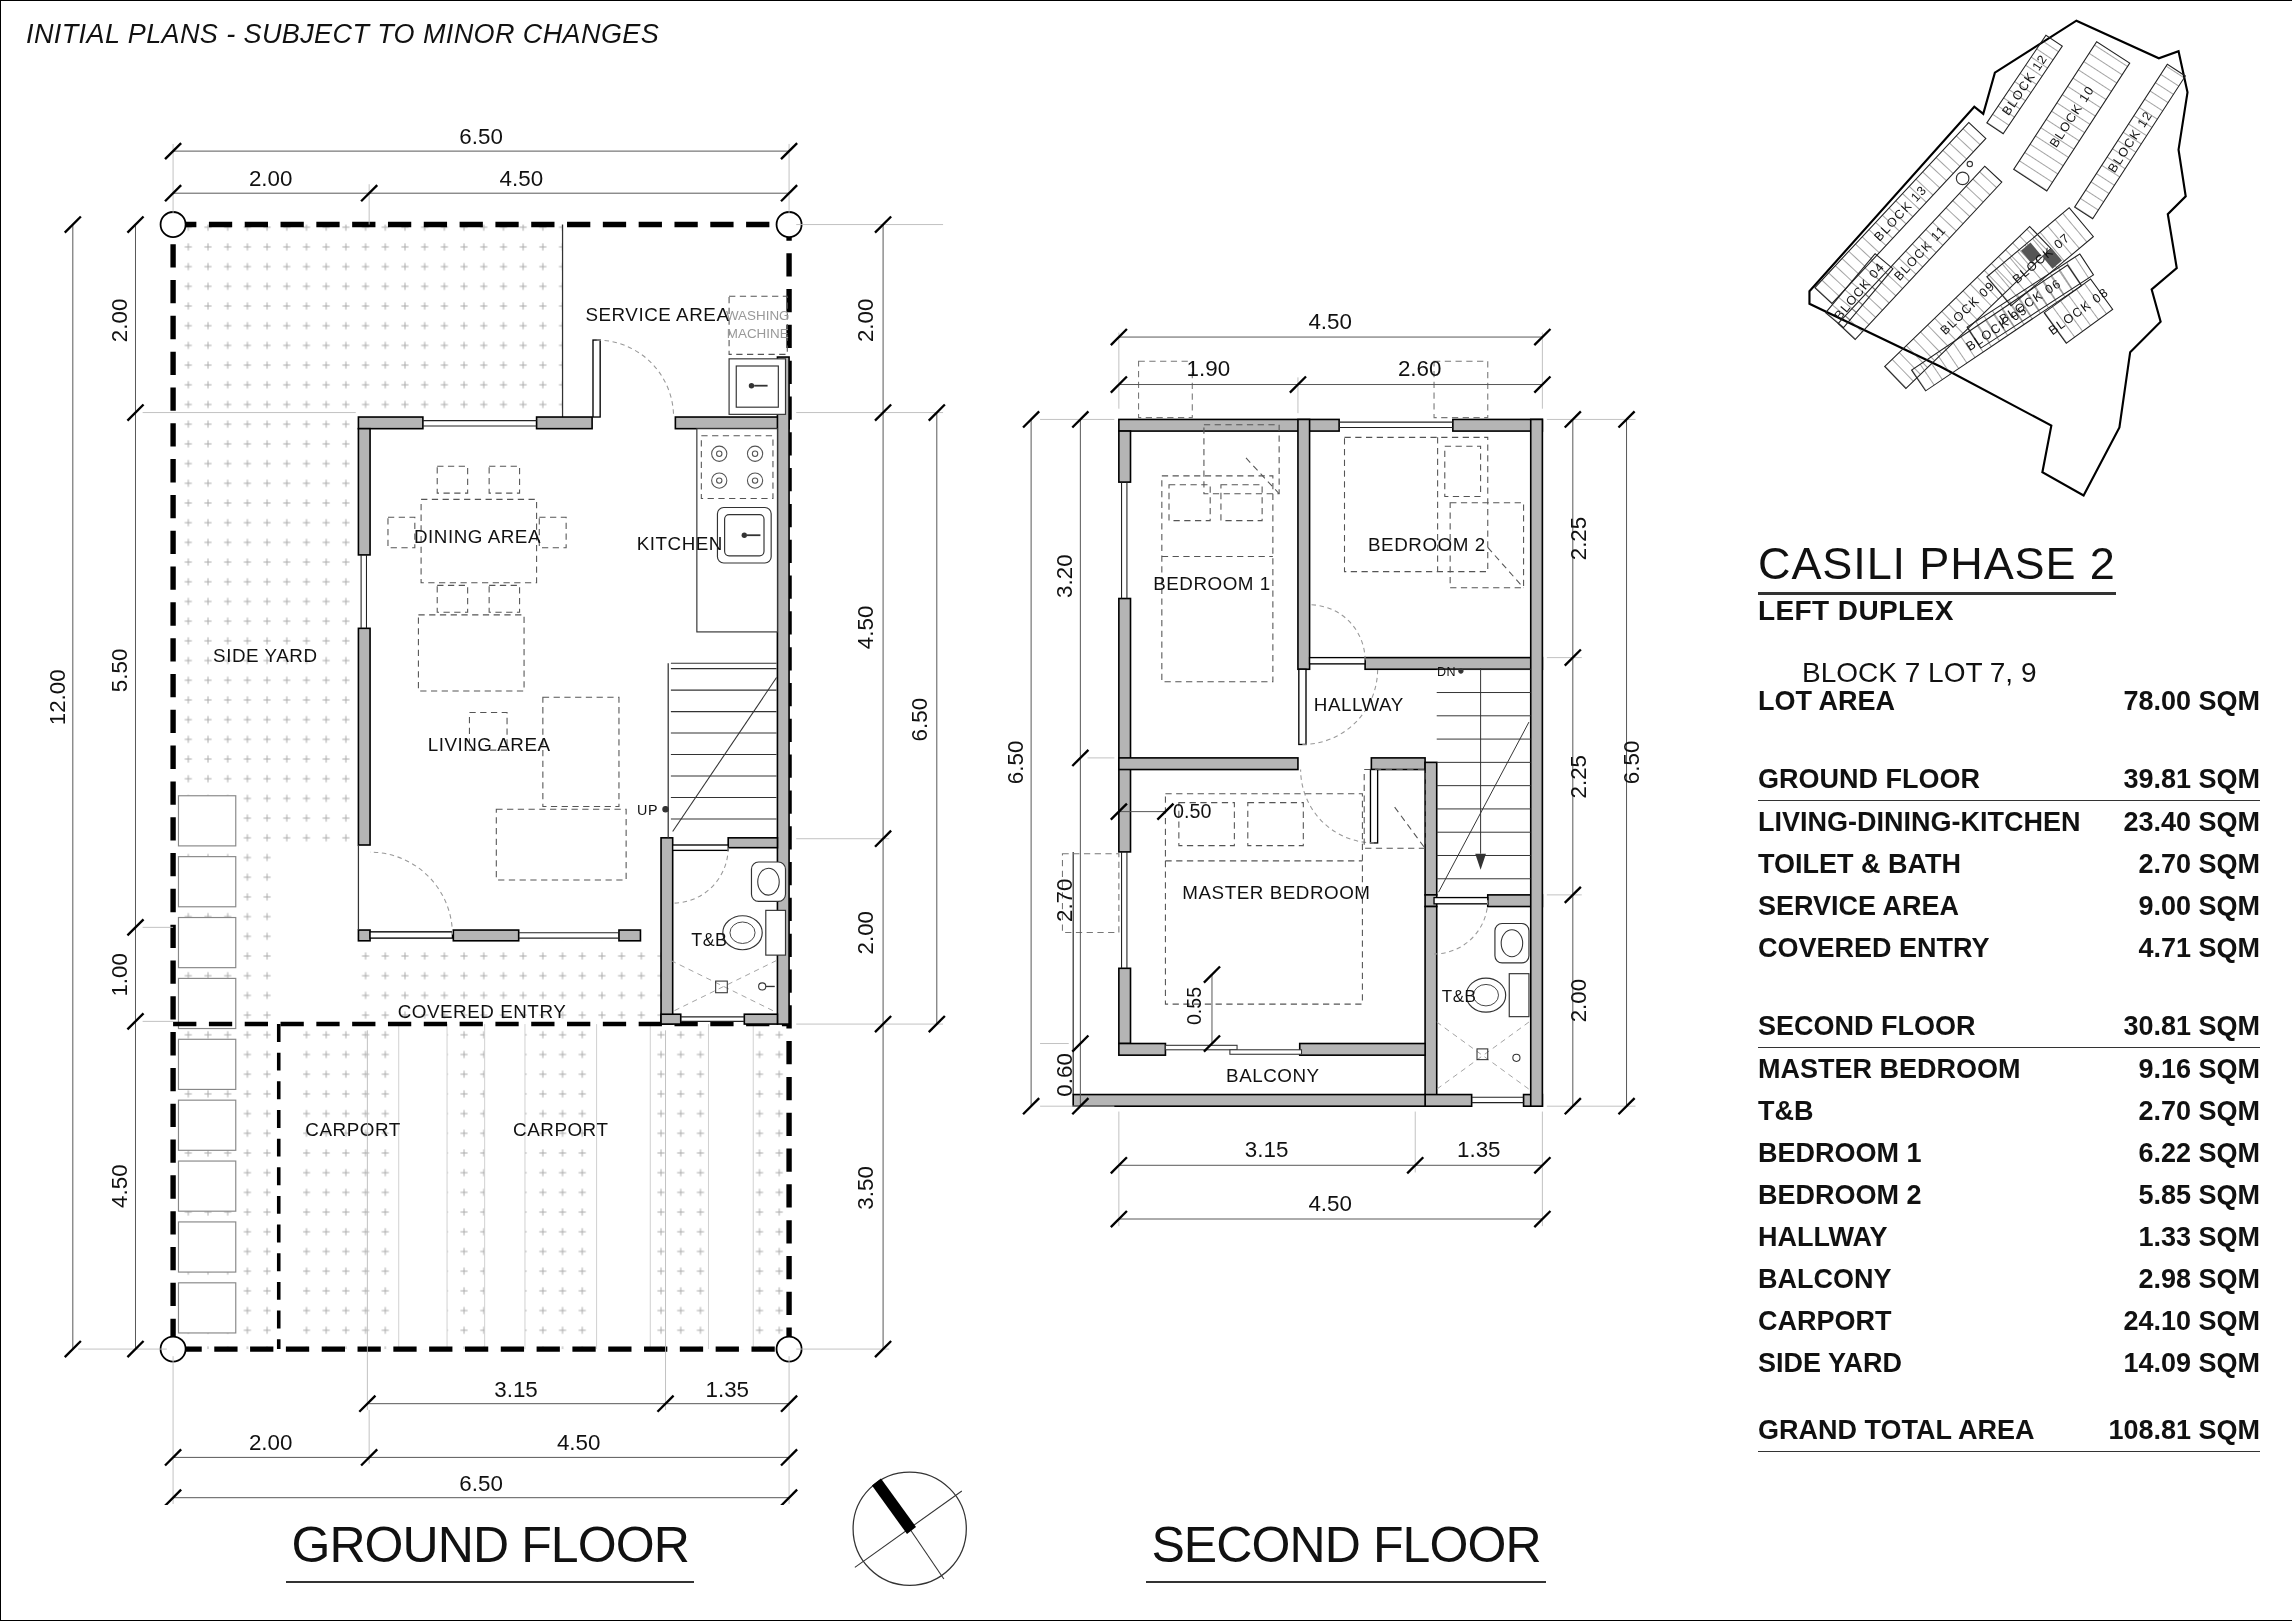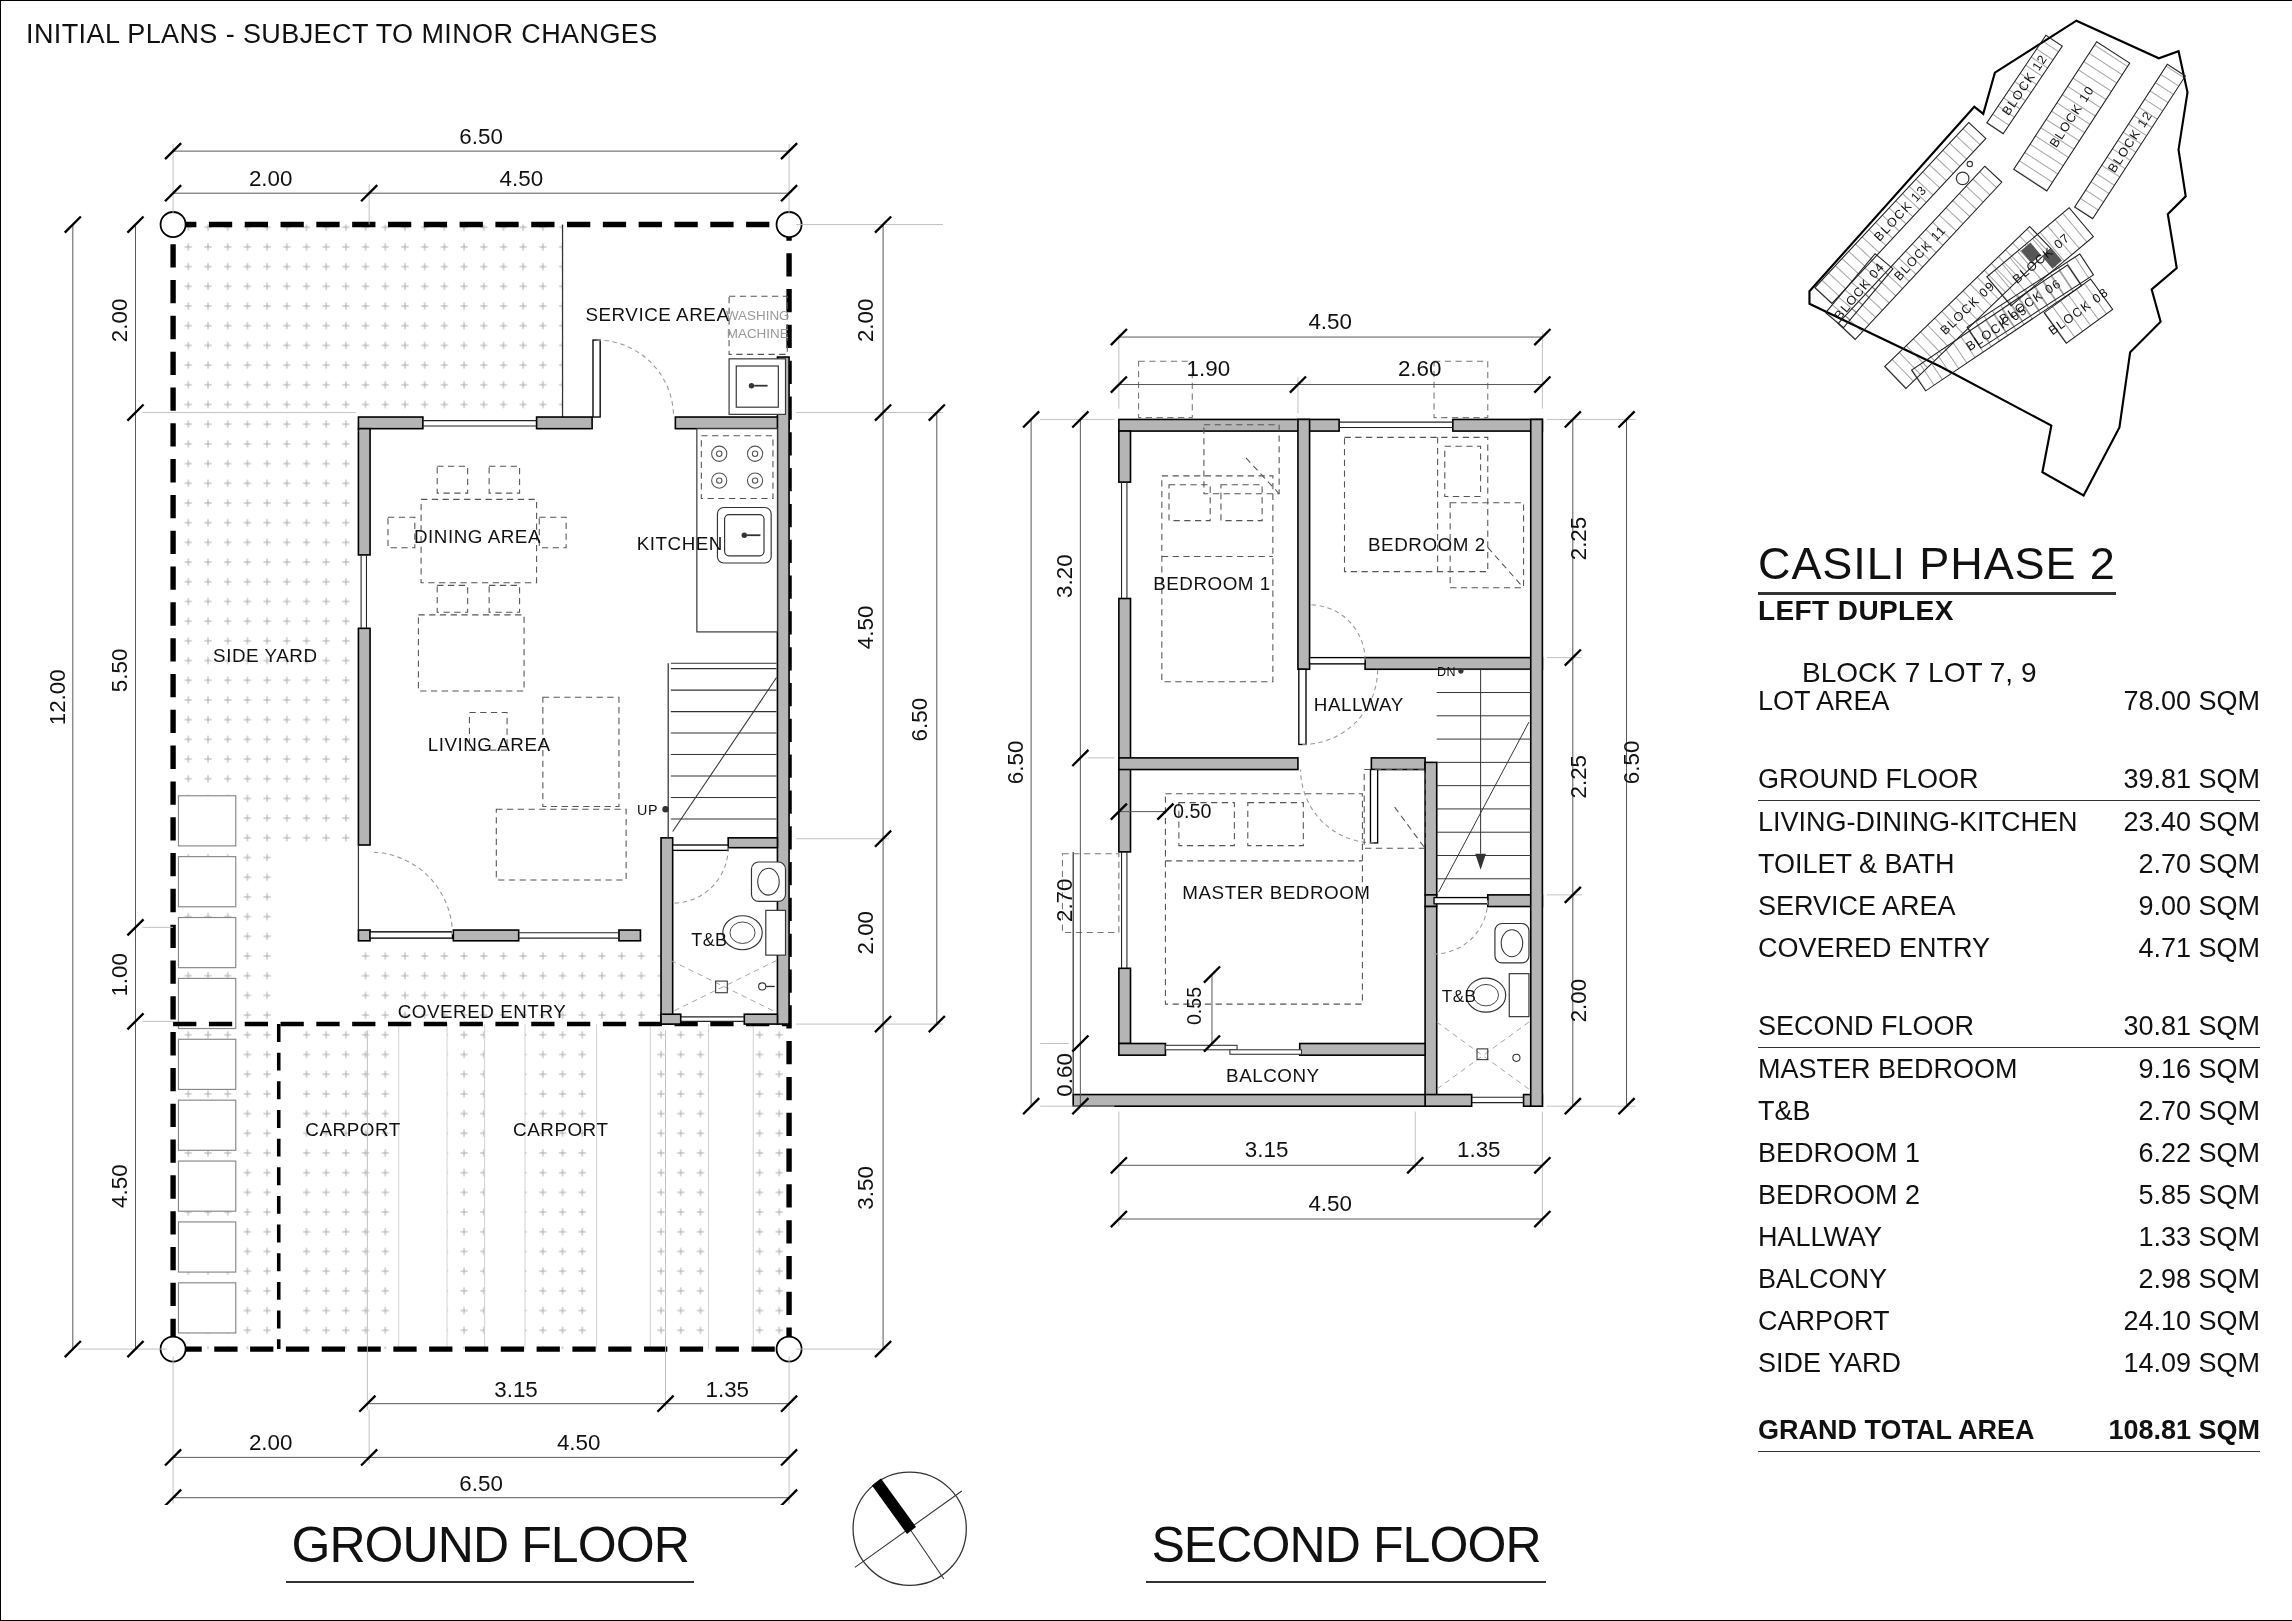--- a/index.html
+++ b/index.html
@@ -1,29 +1,29 @@
 <!DOCTYPE html>
 <html style="font-size:14.3px"><head>
 <meta charset="utf-8">
 <style>
   html,body{margin:0;padding:0;background:#e8e8e8;font-family:"Liberation Sans",sans-serif;}
   .page{position:relative;width:2293px;height:1621px;background:#fff;box-sizing:border-box;
         border:1.8px solid #000;overflow:hidden;color:#111;}
   .abs{position:absolute;}
-  .disclaimer{left:25px;top:18px;font-size:27px;letter-spacing:0.4px;}
+  .disclaimer{left:25px;top:18px;font-style:italic;font-size:27px;letter-spacing:0.4px;}
   .floor-title{font-size:50px;letter-spacing:-0.9px;white-space:nowrap;border-bottom:2.7px solid #333;
                padding:0 5.4px 7.2px 5.4px;}
   .gf-title{left:285px;top:1515px;}
   .sf-title{left:1145px;top:1515px;}
   .panel-title{left:1757px;top:537px;font-size:45px;letter-spacing:0.9px;border-bottom:3.6px solid #333;
                padding-bottom:2px;white-space:nowrap;}
   .panel-sub{left:1757px;top:594px;font-size:28px;font-weight:bold;letter-spacing:0.4px;}
   .panel-lot{left:1757px;top:656px;font-size:28px;margin-left:44px;}
   .area-table{left:1757px;top:679px;width:502px;font-size:27px;}
-  .trow{display:flex;justify-content:space-between;align-items:center;height:42px;}
+  .trow{display:flex;justify-content:space-between;align-items:center;height:42px;font-weight:bold;}
   .trow.rule{border-bottom:1.8px solid #333;}
   .gap40{margin-top:36px;}
   .gap18{margin-top:16px;}
   .gap28{margin-top:25px;}
   .bold{font-weight:bold;}
   svg text{font-family:"Liberation Sans",sans-serif;fill:#111;}
   text.room{font-size:21px;letter-spacing:.6px;}
   text.dim{font-size:25px;}
   text.small{font-size:15px;fill:#999;}
   text.map{font-size:14px;letter-spacing:1.5px;fill:#111;}

